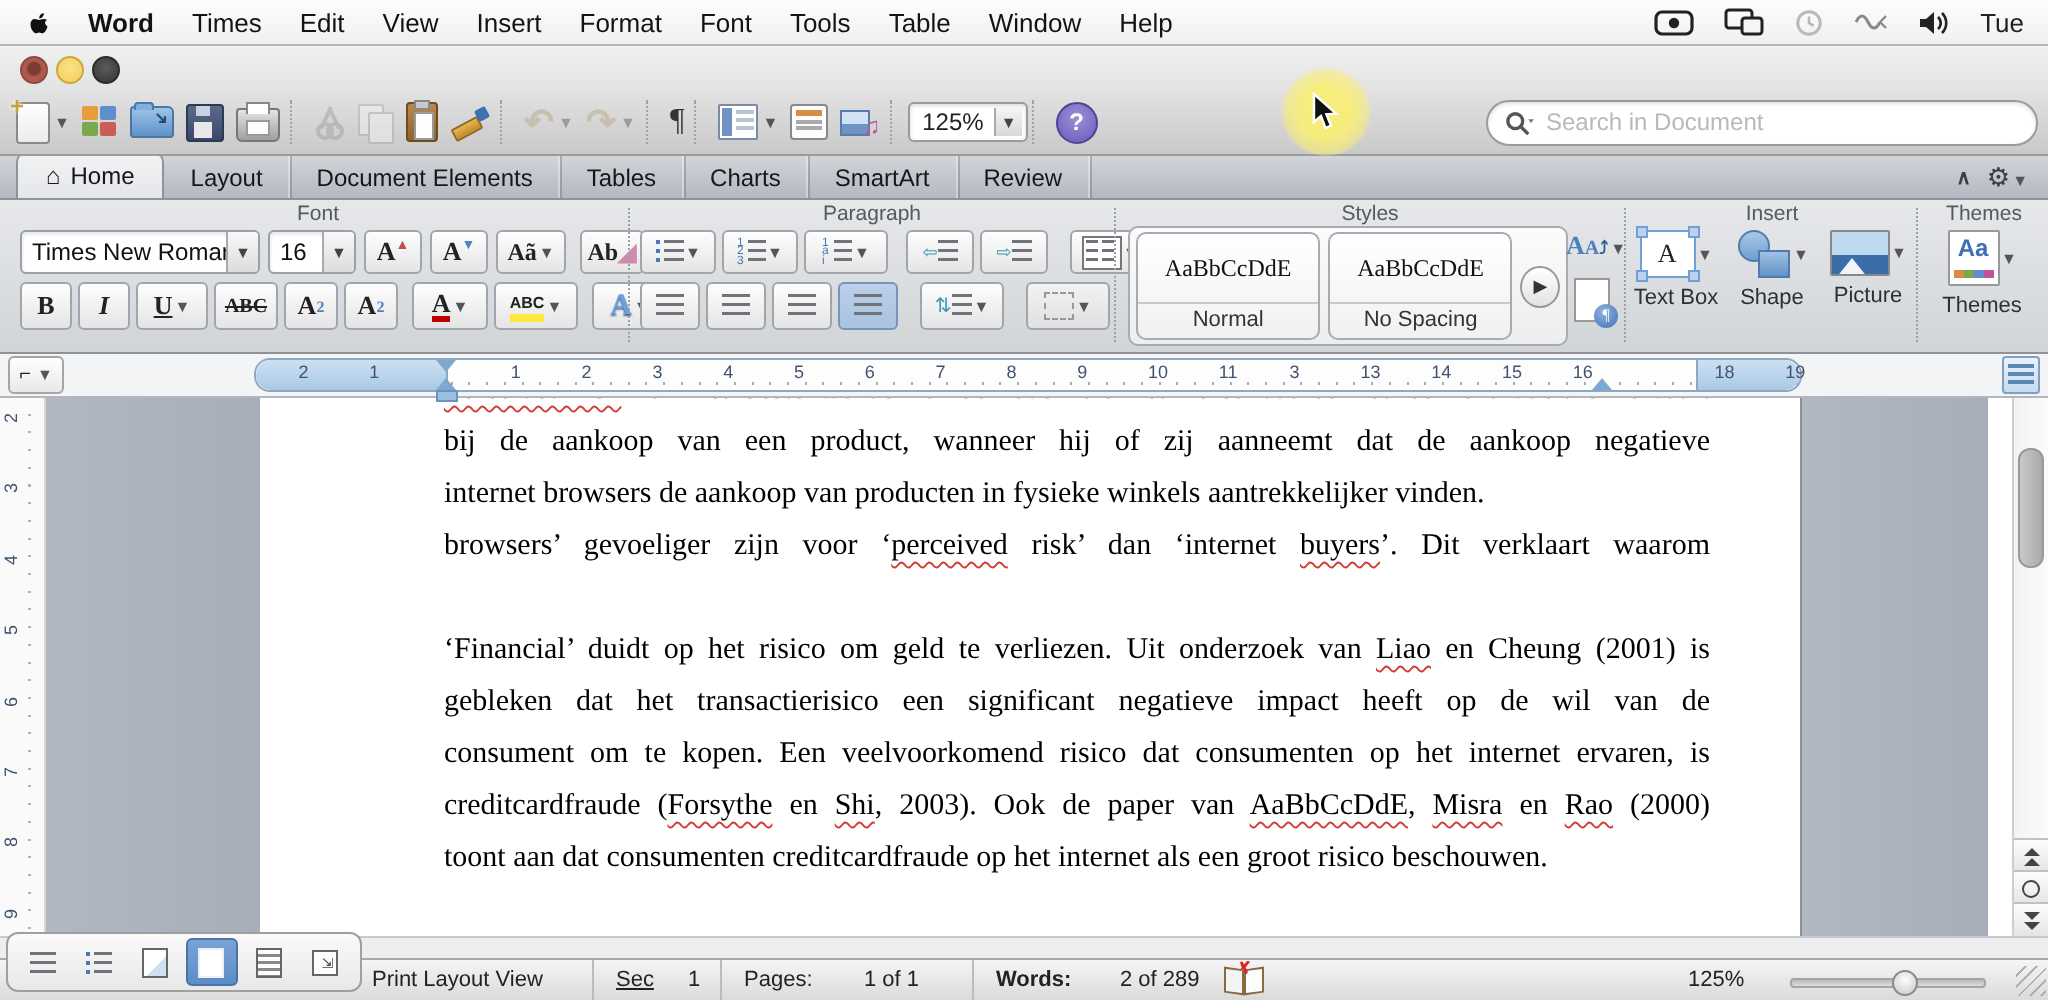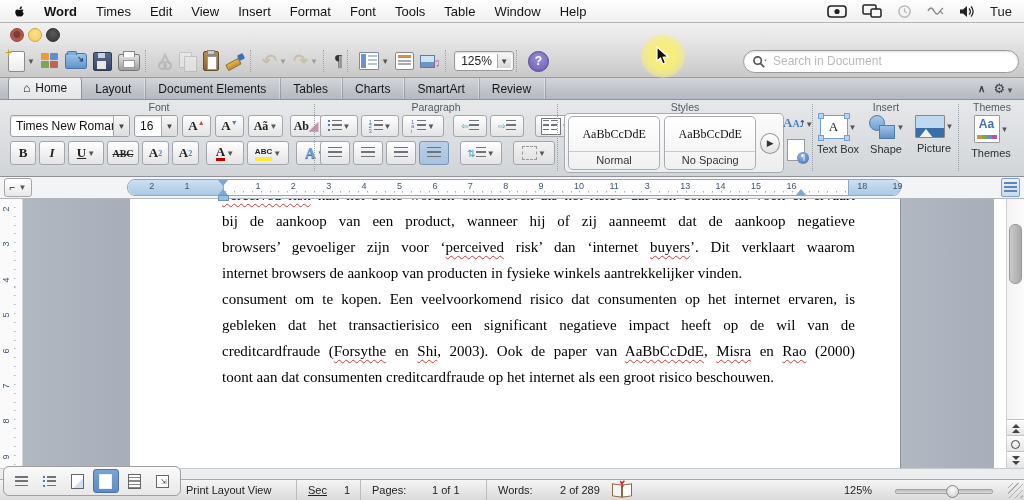--- a/index.html
+++ b/index.html
@@ -600,24 +600,25 @@
         <span class="vnum" style="top: 112.2px;">5</span>
         <span class="vnum" style="top: 147.6px;">6</span>
         <span class="vnum" style="top: 183px;">7</span>
         <span class="vnum" style="top: 218.4px;">8</span>
         <span class="vnum" style="top: 253.8px;">9</span>
       </div>
 
     <div class="doc-text">
       <div class="doc-line"><span class="sp">Perceived risk</span> kan het beste worden omschreven als het risico dat een consument voelt en ervaart</div>
       <div class="doc-line">bij de aankoop van een product, wanneer hij of zij aanneemt dat de aankoop negatieve</div>
+      <div class="doc-line para-last">internet browsers de aankoop van producten in fysieke winkels aantrekkelijker vinden.</div>
       <div class="doc-line">browsers’ gevoeliger zijn voor ‘<span class="sp">perceived</span> risk’ dan ‘internet <span class="sp">buyers</span>’. Dit verklaart waarom</div>
-      <div class="doc-line para-last">internet browsers de aankoop van producten in fysieke winkels aantrekkelijker vinden.</div>
+      <div class="doc-line para-gap">‘Financial’ duidt op het risico om geld te verliezen. Uit onderzoek van <span class="sp">Liao</span> en Cheung (2001) is</div>
+      <div class="doc-line">gebleken dat het transactierisico een significant negatieve impact heeft op de wil van de</div>
       <div class="doc-line">consument om te kopen. Een veelvoorkomend risico dat consumenten op het internet ervaren, is</div>
-      <div class="doc-line">gebleken dat het transactierisico een significant negatieve impact heeft op de wil van de</div>
       <div class="doc-line">creditcardfraude (<span class="sp">Forsythe</span> en <span class="sp">Shi</span>, 2003). Ook de paper van <span class="sp">AaBbCcDdE</span>, <span class="sp">Misra</span> en <span class="sp">Rao</span> (2000)</div>
       <div class="doc-line para-last">toont aan dat consumenten creditcardfraude op het internet als een groot risico beschouwen.</div>
     </div>
 
     <div class="vscroll">
       <span class="vthumb"></span>
       <span class="snav b1">
           <span class="mini-tri up"></span>
           <span class="mini-tri up"></span>
         </span>
@@ -635,21 +636,21 @@
 
   <div class="statusbar">
     <span class="st" style="left:186px;">Print Layout View</span>
     <span class="stsep" style="left:296px;"></span>
     <span class="st" style="left:308px;text-decoration:underline;">Sec</span>
     <span class="st" style="left:344px;">1</span>
     <span class="stsep" style="left:360px;"></span>
     <span class="st" style="left:372px;">Pages:</span>
     <span class="st" style="left:432px;">1 of 1</span>
     <span class="stsep" style="left:486px;"></span>
-    <span class="st" style="left:498px;">Words:</span>
+    <span class="st" style="left:498px;font-weight:bold;">Words:</span>
     <span class="st" style="left:560px;text-align:center;">2 of 289</span>
     <span class="st bookic" style="left:622px;top:3px;"><span class="bookx">✗</span></span>
     <span class="st" style="left:844px;">125%</span>
     <span class="zslider">
         <span class="zknob"></span>
       </span>
     <span class="grip"></span>
   </div>
 
   <div class="viewbtns">

